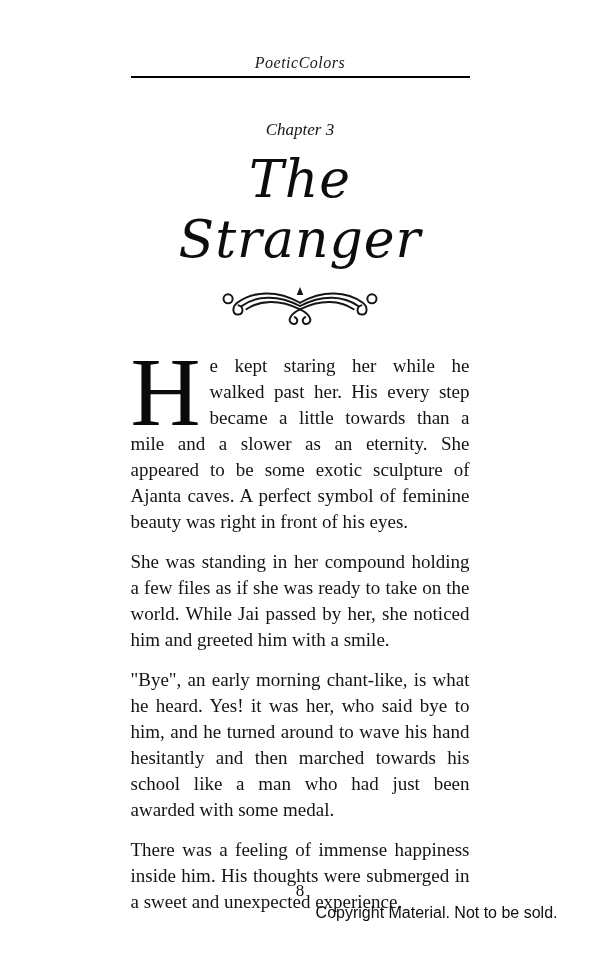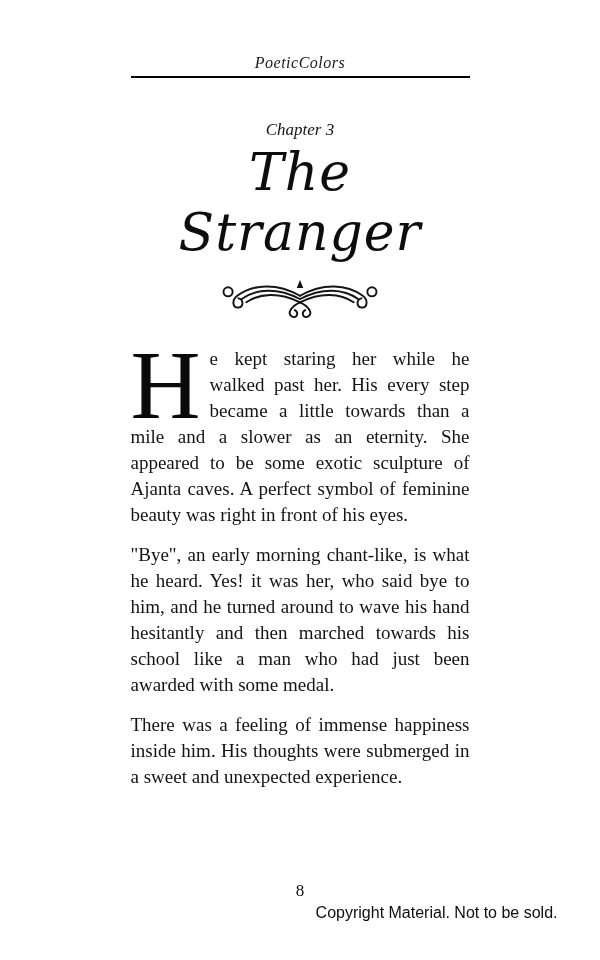--- a/index.html
+++ b/index.html
@@ -31,21 +31,21 @@
     color: #1a1a1a;
   }
   .chapter-label {
     margin-top: 42px;
     text-align: center;
     font-style: italic;
     font-size: 17px;
     color: #141414;
   }
   .chapter-title {
-    margin-top: 2px;
+    margin-top: 9px;
     text-align: center;
     font-family: "DejaVu Serif", serif;
     font-style: italic;
     font-weight: normal;
     font-size: 52px;
     letter-spacing: 1px;
     color: #0d0d0d;
   }
   .ornament-wrap {
     margin-top: 14px;
@@ -117,20 +117,21 @@
           <use href="#orn-right" transform="scale(-1,1) translate(-260,0)"></use>
         </g>
         <path d="M130,6 L125,18 L135,18 Z" fill="#151515"></path>
       </svg>
     </div>
 
     <div class="body-text">
       <p>
         <span class="drop-cap">H</span><span>e kept staring her while he walked past her. His every step became a little towards than a mile and a slower as an eternity. She appeared to be some exotic sculpture of Ajanta caves. A perfect symbol of feminine beauty was right in front of his eyes.</span>
       </p>
+      <p>She was standing in her compound holding a few files as if she was ready to take on the world. While Jai passed by her, she noticed him  and greeted him with a smile.</p>
       <p>"Bye", an early morning chant-like, is what he  heard. Yes! it was her, who said bye to him, and he turned around to wave his hand hesitantly and then marched towards his school like a man who had just been awarded with some medal.</p>
       <p>There was a feeling of immense happiness inside him. His thoughts were submerged in a sweet and unexpected experience.</p>
     </div>
 
   </div>
 
   <div class="footer">
     <div class="page-number">8</div>
     <div class="copyright">Copyright Material. Not to be sold.</div>
   </div>

